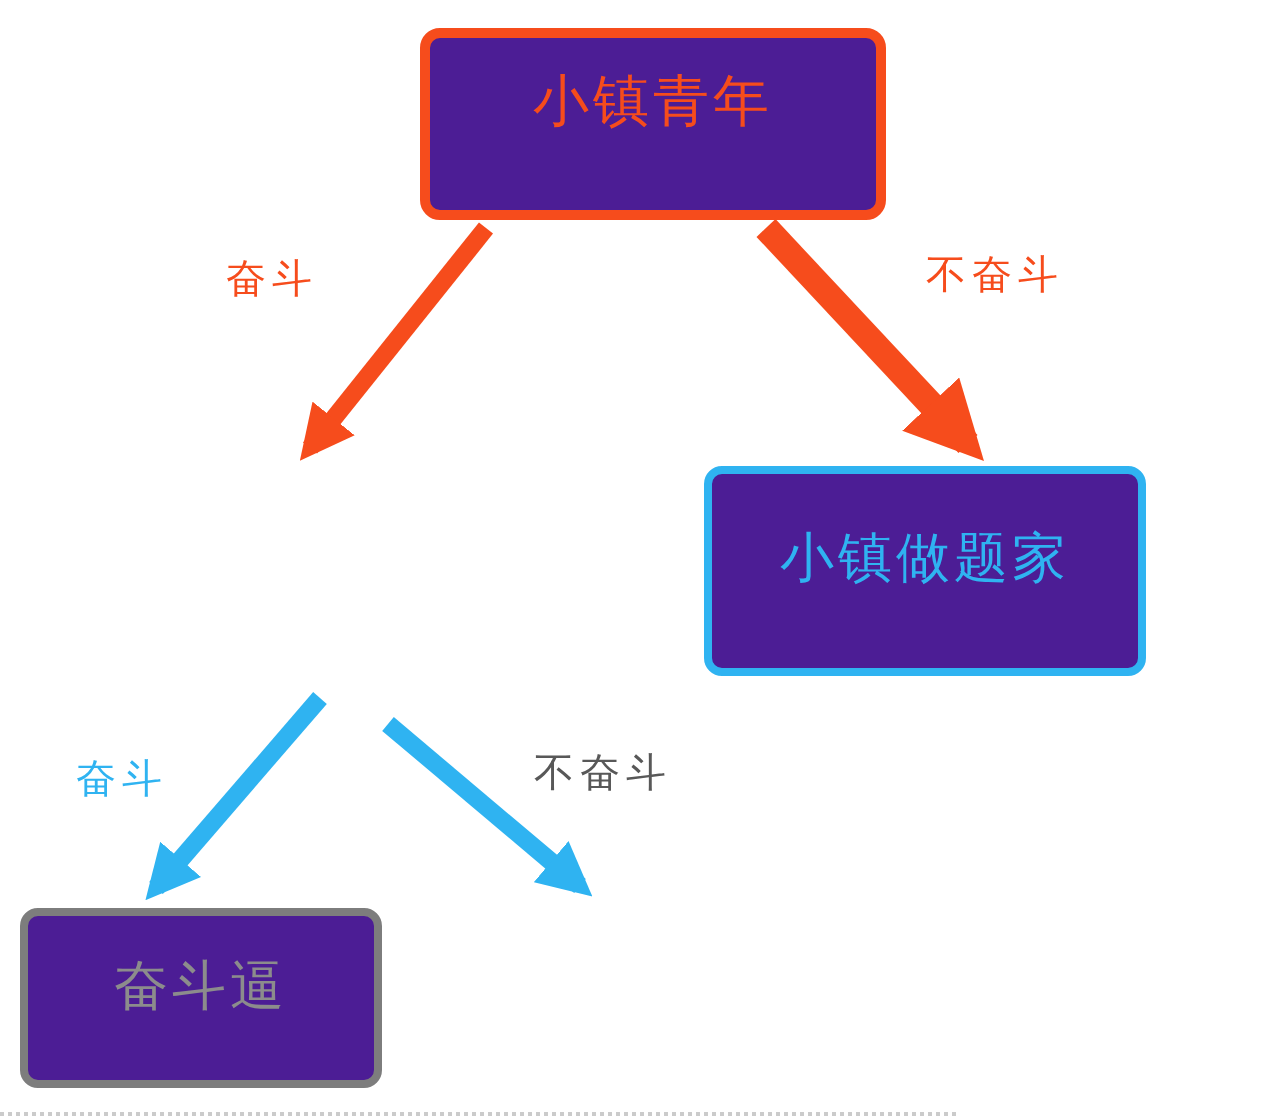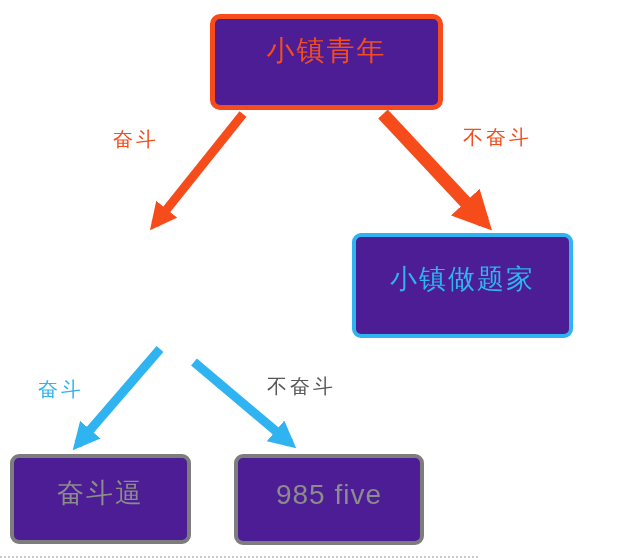--- a/index.html
+++ b/index.html
@@ -119,23 +119,20 @@
 
 
   <div class="node node-sanhe">
     <span>小镇做题家</span>
   </div>
 
   <div class="node node-fendoubi">
     <span>奋斗逼</span>
   </div>
 
-  <div class="node node-985five">
-    <span>985 five</span>
-  </div>
 
   <div class="edge-label lbl-strive-1">奋斗</div>
 
   <div class="edge-label lbl-no-strive-1">不奋斗</div>
 
   <div class="edge-label lbl-strive-2">奋斗</div>
 
   <div class="edge-label lbl-no-strive-2">不奋斗</div>
 
   <div class="dotted-baseline"></div>

